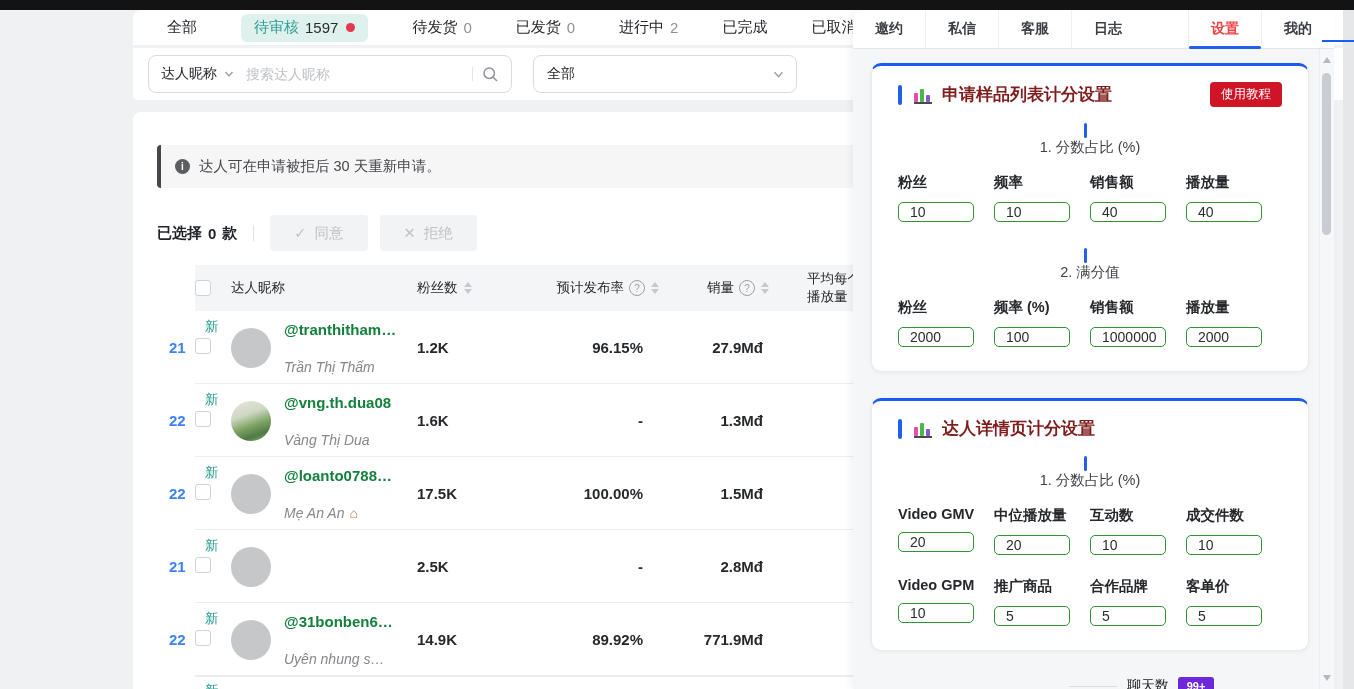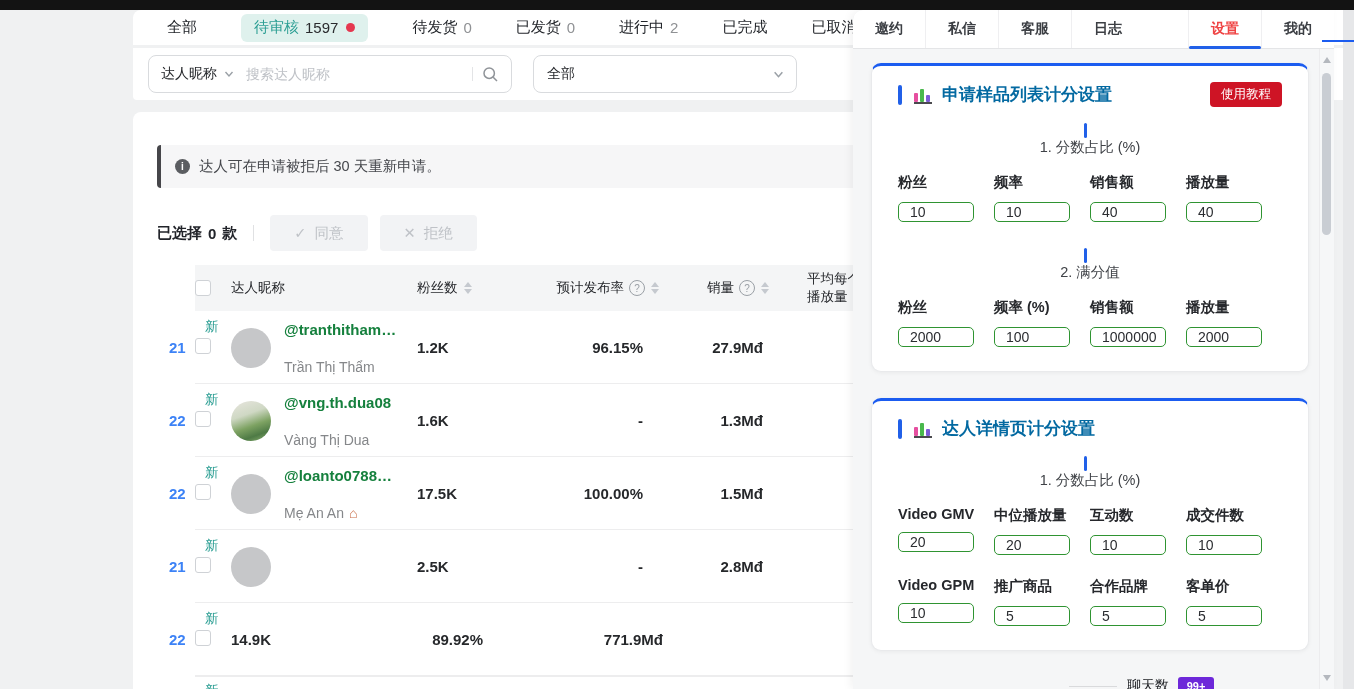--- a/index.html
+++ b/index.html
@@ -64,21 +64,21 @@
 
   .trow{height:73px;position:relative;}
   .trow::after{content:"";position:absolute;left:38px;right:0;bottom:0;height:1px;background:#ededee;}
   .rnum{color:#3c82f6;font-size:15px;font-weight:bold;text-align:left;padding-left:12px;}
   .new-badge{position:absolute;left:48px;top:7px;color:#2b9e93;font-size:13.5px;}
   .ncell{display:flex;align-items:center;min-width:0;}
   .avatar{width:40px;height:40px;border-radius:50%;background:#c6c7c9;flex:none;margin-right:13px;}
   .avatar.photo{background:linear-gradient(160deg,#e8e6df 0%,#cfd8c4 35%,#7da262 60%,#4e7a45 80%,#8fb474 100%);}
   .nstack{min-width:0;}
   .handle{font-size:15px;font-weight:bold;color:#15803d;white-space:nowrap;overflow:hidden;cursor:pointer;}
-  .subname{font-size:14px;color:#85878a;margin-top:20px;white-space:nowrap;overflow:hidden;display:flex;align-items:center;gap:5px;}
+  .subname{font-size:14px;color:#85878a;margin-top:20px;white-space:nowrap;overflow:hidden;display:flex;align-items:center;gap:5px;font-style:italic;}
   .house{color:#c96f4a;font-size:14px;}
   .v{font-size:15px;font-weight:bold;color:#26282b;}
   .c-right{text-align:right;padding-right:10px;}
   .rate-cell{text-align:right;padding-right:30px;}
   .partial-row{height:13px;position:relative;}
   .partial-row::before{content:"";position:absolute;left:38px;right:0;top:0;height:1px;background:#ededee;}
 
   
   .panel{position:absolute;left:853px;top:10px;width:481px;bottom:0;background:#f5f6f7;border-top-left-radius:10px;z-index:30;box-shadow:-3px 0 8px rgba(0,0,0,.05);overflow:hidden;}
   .ptabs{height:38px;background:#fff;display:flex;border-bottom:1px solid #e4e5e7;border-top-left-radius:10px;}
@@ -88,21 +88,21 @@
   .ptab.active::after{content:"";position:absolute;left:0;right:0;bottom:-1px;height:3px;background:#2160e8;border-radius:2px;}
   .pbody{position:absolute;top:39px;left:0;right:14px;bottom:0;padding:14px 0 0 18px;overflow:hidden;}
   .pcard{width:438px;box-sizing:border-box;background:#fff;border:1px solid #e9eaec;border-top:3px solid #1b5cf0;border-radius:10px;padding:16px 26px 24px 26px;box-shadow:0 1px 4px rgba(0,0,0,.05);margin-bottom:26px;}
   .ptitle{display:flex;align-items:center;}
   .tbar{width:4px;height:20px;background:#2160e8;border-radius:2px;margin-right:12px;flex:none;}
   .chart-icon{width:18px;height:16px;display:flex;align-items:flex-end;gap:2px;border-bottom:2px solid #4a4a4e;margin-right:10px;flex:none;}
   .chart-icon i{display:block;width:4px;border-radius:1px;}
   .bar-pink{height:9px;background:#e64fa0;}
   .bar-green{height:13px;background:#49b84d;}
   .bar-purple{height:7px;background:#7b5bd6;}
-  .ptitle h2{font-size:17px;font-weight:bold;color:#0369a1;margin:0;flex:none;}
+  .ptitle h2{font-size:17px;font-weight:bold;color:#7f1d1d;margin:0;flex:none;}
   .spacer{flex:1;}
   .red-btn{background:#ce1425;color:#fff;font-size:12.5px;border:none;border-radius:4px;height:25px;padding:0 11px;cursor:pointer;font-family:inherit;}
   .sec-head{display:flex;align-items:center;margin-top:16px;flex-direction:column;}
   .sbar{width:3px;height:15px;background:#2160e8;border-radius:2px;margin-right:9px;flex:none;}
   .sec-head span{font-size:14.5px;color:#3f4247;}
   .fgrid{display:grid;grid-template-columns:repeat(4,1fr);margin-top:16px;}
   .flabel{font-size:14.5px;font-weight:bold;color:#26282c;white-space:nowrap;}
   .fin{margin-top:10px;width:76px;height:20px;box-sizing:border-box;border:1.5px solid #2f9432;border-radius:5px;font-size:14px;color:#2b2d31;padding:0 0 0 11px;outline:none;font-family:inherit;background:#fff;}
 
   .chat-row{display:flex;align-items:center;margin-left:198px;margin-top:2px;}
@@ -299,20 +299,27 @@
       <div class="v">2.5K</div>
       <div class="v rate-cell">-</div>
       <div class="v c-right">2.8Mđ</div>
       <div></div>
     </div>
 
     <div class="tgrid trow">
       <div class="rnum">22</div>
       <div><span class="cb"></span></div>
       <span class="new-badge">新</span>
+      <div class="ncell">
+        <span class="avatar"></span>
+        <span class="nstack">
+          <span class="handle">@31bonben6…</span>
+          <span class="subname">Uyên nhung s…</span>
+        </span>
+      </div>
       <div class="v">14.9K</div>
       <div class="v rate-cell">89.92%</div>
       <div class="v c-right">771.9Mđ</div>
       <div></div>
     </div>
 
     <div class="tgrid partial-row">
       <div></div>
         <div></div>
       <span class="new-badge" style="top:6px;">新</span>

